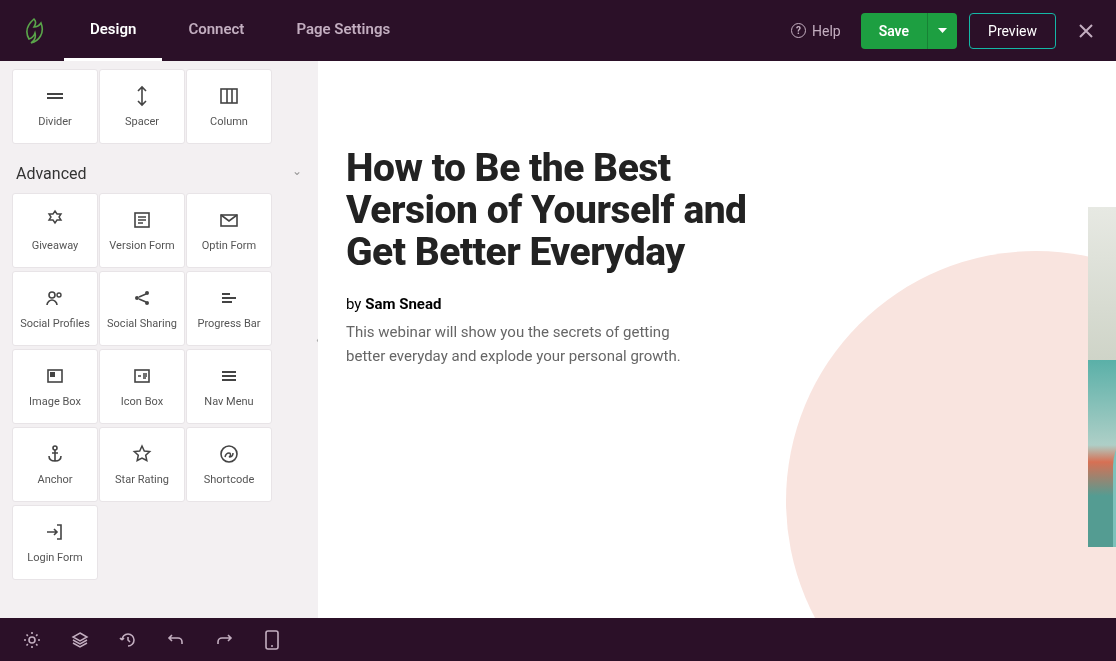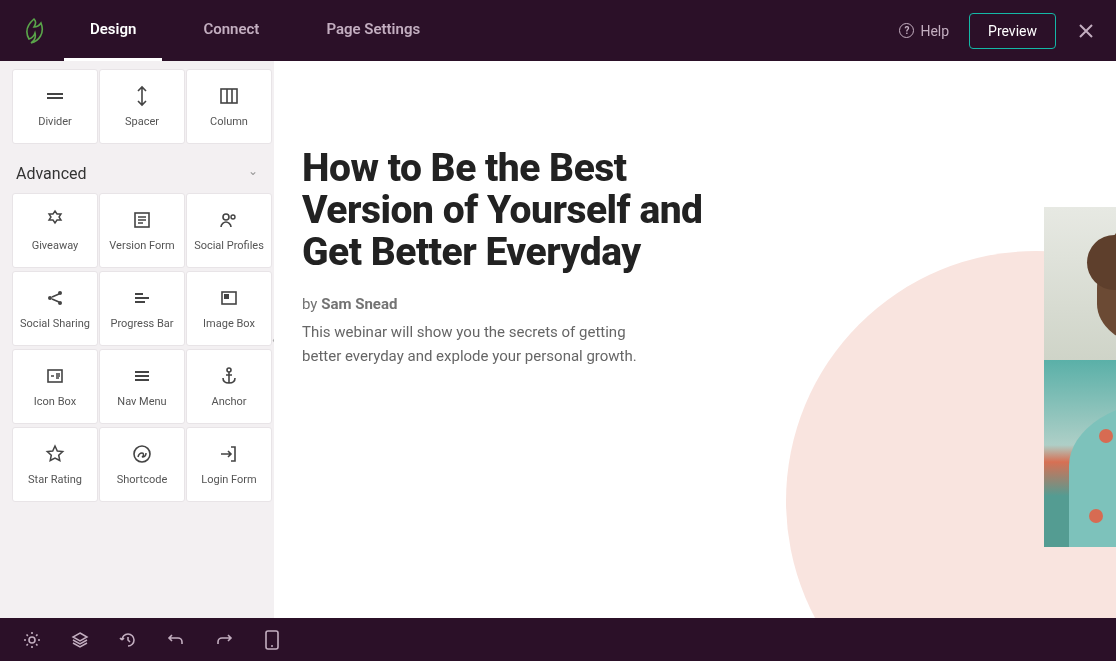--- a/index.html
+++ b/index.html
@@ -1,46 +1,46 @@
 <!DOCTYPE html>
 <html><head>
 <meta charset="utf-8">
 <style>
 *{box-sizing:border-box;margin:0;padding:0;font-family:-apple-system,BlinkMacSystemFont,"Segoe UI",Roboto,Arial,sans-serif}
 body{width:1116px;height:661px;overflow:hidden;background:#fff}
 .topbar{height:61px;background:#2b1028;display:flex;align-items:center;padding:0 12px;color:#c9a9c4}
 .logo{width:32px;height:32px;margin:0 14px 0 6px;display:flex;align-items:center;justify-content:center}
 .logo svg{stroke:#5aa54a}
-.tabs{display:flex;height:61px;gap:15px}
+.tabs{display:flex;height:61px;gap:0}
 .tab{padding:0 26px;display:flex;align-items:center;font-size:15px;font-weight:600;color:#c3aec0;cursor:pointer;height:100%;border-bottom:3px solid transparent}
 .tab.active{color:#fff;border-bottom:3px solid #fff}
 .spacer{flex:1}
 .help{display:flex;align-items:center;gap:6px;font-size:14px;color:#c3aec0;margin-right:20px;cursor:pointer}
 .help-ic{border:1.5px solid #c3aec0;border-radius:50%;width:15px;height:15px;display:flex;align-items:center;justify-content:center;font-size:10px;font-weight:700}
 .save-wrap{display:flex;margin-right:12px}
 .save-btn{background:#1d9f41;color:#fff;border:none;border-radius:4px 0 0 4px;padding:10px 18px;font-size:14px;font-weight:600;cursor:pointer}
 .save-drop{background:#1d9f41;border:none;border-left:1px solid rgba(0,0,0,.18);border-radius:0 4px 4px 0;width:30px;color:#fff;cursor:pointer;display:flex;align-items:center;justify-content:center}
 .preview-btn{background:transparent;border:1px solid #14b8a6;color:#fff;border-radius:4px;padding:9px 18px;font-size:14px;cursor:pointer;margin-right:12px}
 .close-btn{background:transparent;border:none;color:#c3aec0;font-size:22px;cursor:pointer;padding:4px 10px}
 .main{display:flex;height:557px}
-.sidebar{width:274px;background:#f3f0f2;position:relative;display:flex;flex-direction:column;overflow:hidden}
+.sidebar{width:318px;background:#f3f0f2;position:relative;display:flex;flex-direction:column;overflow:hidden}
 .side-scroll{flex:1;overflow:hidden;padding:8px 12px 0}
 .grid{display:grid;grid-template-columns:repeat(3,86px);gap:3px 1px;margin-bottom:10px}
 .block{width:86px;height:75px;background:#fff;border:1px solid #e8e4e7;border-radius:3px;display:flex;flex-direction:column;align-items:center;justify-content:center;cursor:grab;gap:8px}
 .block-ic{color:#444;font-size:19px;height:22px;display:flex;align-items:center;justify-content:center}
 .block-label{font-size:11px;color:#555}
 .section-head{display:flex;align-items:flex-start;justify-content:space-between;padding:10px 4px;font-size:16px;color:#333;cursor:pointer}
 .chev{color:#999;font-size:12px}
 .collapse-handle{position:absolute;right:-7px;top:50%;transform:translateY(-50%);width:14px;height:42px;display:flex;align-items:center;justify-content:center;color:#aaa;font-size:13px;cursor:pointer}
 .canvas{flex:1;position:relative;overflow:hidden}
 .pink-blob{position:absolute;right:-170px;top:190px;width:500px;height:500px;background:#f9e4df;border-radius:50%}
 .content{position:absolute;left:28px;top:86px;width:740px;display:flex}
 .textcol{width:410px}
 .headline{font-size:39px;font-weight:800;color:#222;line-height:1.08;letter-spacing:-.5px}
-.byline{margin-top:22px;font-size:15px;color:#737373}
+.byline{margin-top:22px;font-size:15px;color:#000000}
 .byline b{font-weight:700}
 .desc{margin-top:8px;font-size:15px;color:#666;line-height:1.55;max-width:350px}
 .photo{position:absolute;left:770px;top:146px;width:259px;height:340px;overflow:hidden}
 .photo-bg{width:100%;height:100%;background:linear-gradient(180deg,#e7e9e3 0%,#cfd4c8 45%,#5ab0a8 45%,#aecfc7 70%,#d77054 75%,#549c92 85%);display:flex;align-items:flex-start;justify-content:center}
 
 .face-wrap{width:190px;height:340px;position:relative;top:-10px}
 .hair{position:absolute;top:8px;left:18px;width:154px;height:140px;background:#6b4a34;border-radius:58% 60% 40% 40%/70% 65% 30% 35%}
 .hair:before,.hair:after{content:"";position:absolute;background:#5e3f2c;border-radius:50%}
 .hair:before{width:55px;height:55px;left:-10px;top:30px}
 .hair:after{width:55px;height:55px;right:-10px;top:28px}
@@ -62,20 +62,28 @@
   <div class="tabs">
     <div class="tab active">Design</div>
     <div class="tab">Connect</div>
     <div class="tab">Page Settings</div>
   </div>
   <div class="spacer"></div>
   <div class="help">
     <span class="help-ic">?</span>
     <span>Help</span>
   </div>
+  <div class="save-wrap">
+    <button class="save-btn">Save</button>
+    <button class="save-drop">
+      <svg width="9" height="6" viewBox="0 0 9 6">
+          <path d="M0 0l4.5 5L9 0z" fill="#fff"></path>
+        </svg>
+    </button>
+  </div>
   <button class="preview-btn">Preview</button>
   <button class="close-btn">
     <svg width="16" height="16" viewBox="0 0 16 16">
         <path d="M2 2l12 12M14 2L2 14" stroke="#c3aec0" stroke-width="2"></path>
       </svg>
   </button>
 </div>
 
 <div class="main">
 
@@ -125,20 +133,29 @@
           <div class="block-label">Giveaway</div>
         </div>
         <div class="block">
           <div class="block-ic">
               <svg width="22" height="22" viewBox="0 0 22 22">
                 <rect x="4" y="4" width="14" height="14" stroke="#444" fill="none" stroke-width="1.6"></rect>
                 <path d="M7 8h8M7 11h8M7 14h5" stroke="#444" stroke-width="1.4"></path>
               </svg>
             </div>
           <div class="block-label">Version Form</div>
+        </div>
+        <div class="block">
+          <div class="block-ic">
+              <svg width="22" height="22" viewBox="0 0 22 22">
+                <rect x="3" y="6" width="16" height="11" stroke="#444" fill="none" stroke-width="1.6"></rect>
+                <path d="M3 6l8 6 8-6" stroke="#444" fill="none" stroke-width="1.6"></path>
+              </svg>
+            </div>
+          <div class="block-label">Optin Form</div>
         </div>
         <div class="block">
           <div class="block-ic">
               <svg width="22" height="22" viewBox="0 0 22 22">
                 <circle cx="8" cy="8" r="3" stroke="#444" fill="none" stroke-width="1.6"></circle>
                 <circle cx="15" cy="8" r="2" stroke="#444" fill="none" stroke-width="1.4"></circle>
                 <path d="M3 18c0-3 3-5 5-5s5 2 5 5" stroke="#444" fill="none" stroke-width="1.6"></path>
               </svg>
             </div>
           <div class="block-label">Social Profiles</div>

